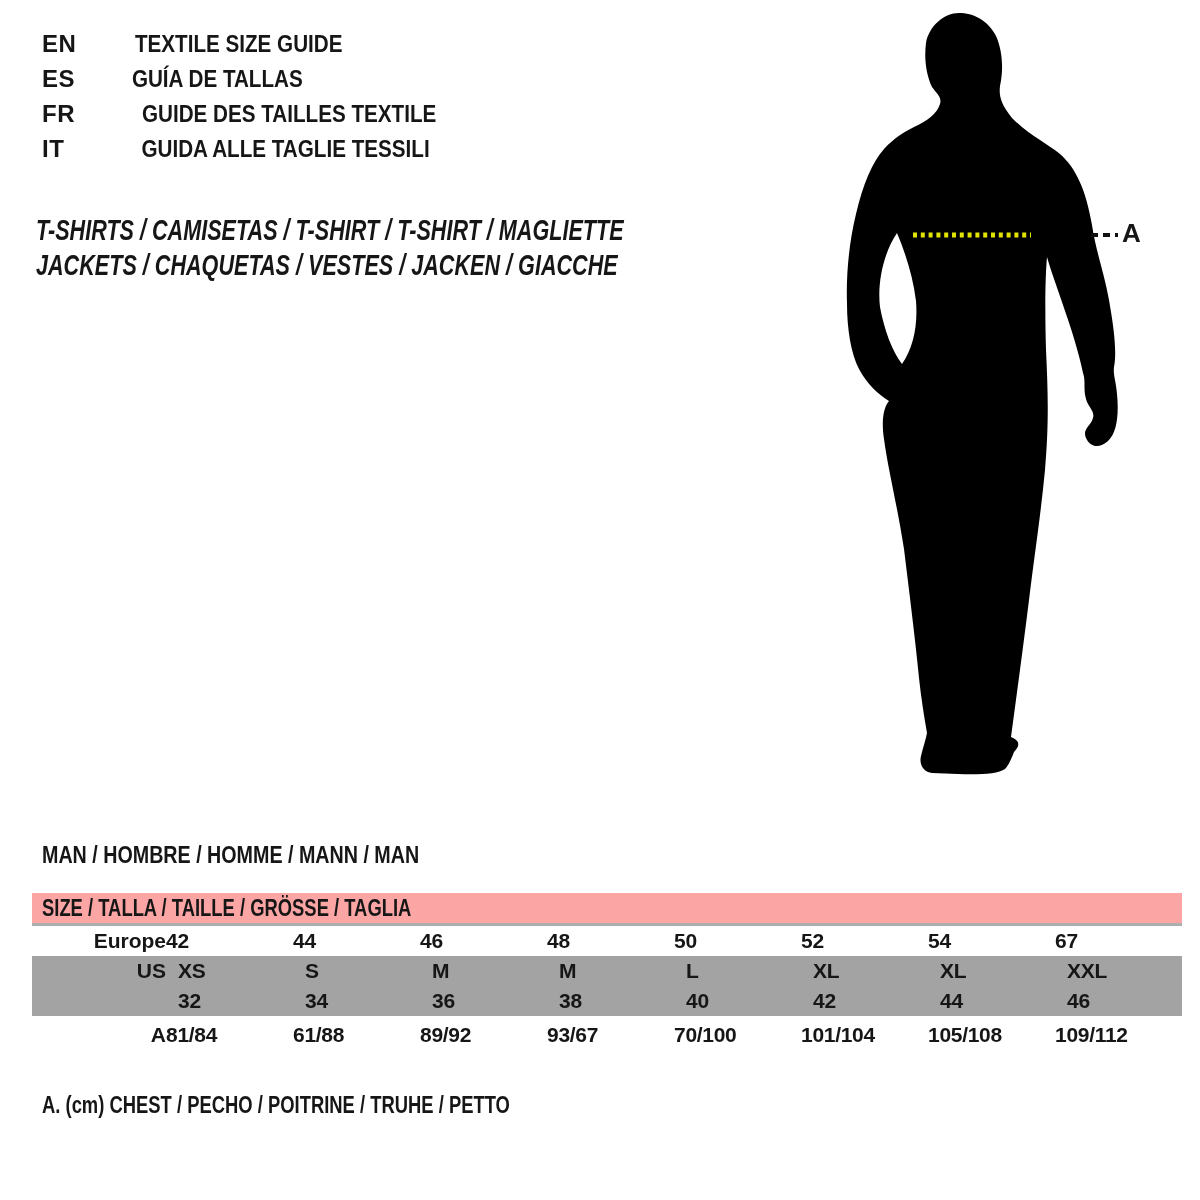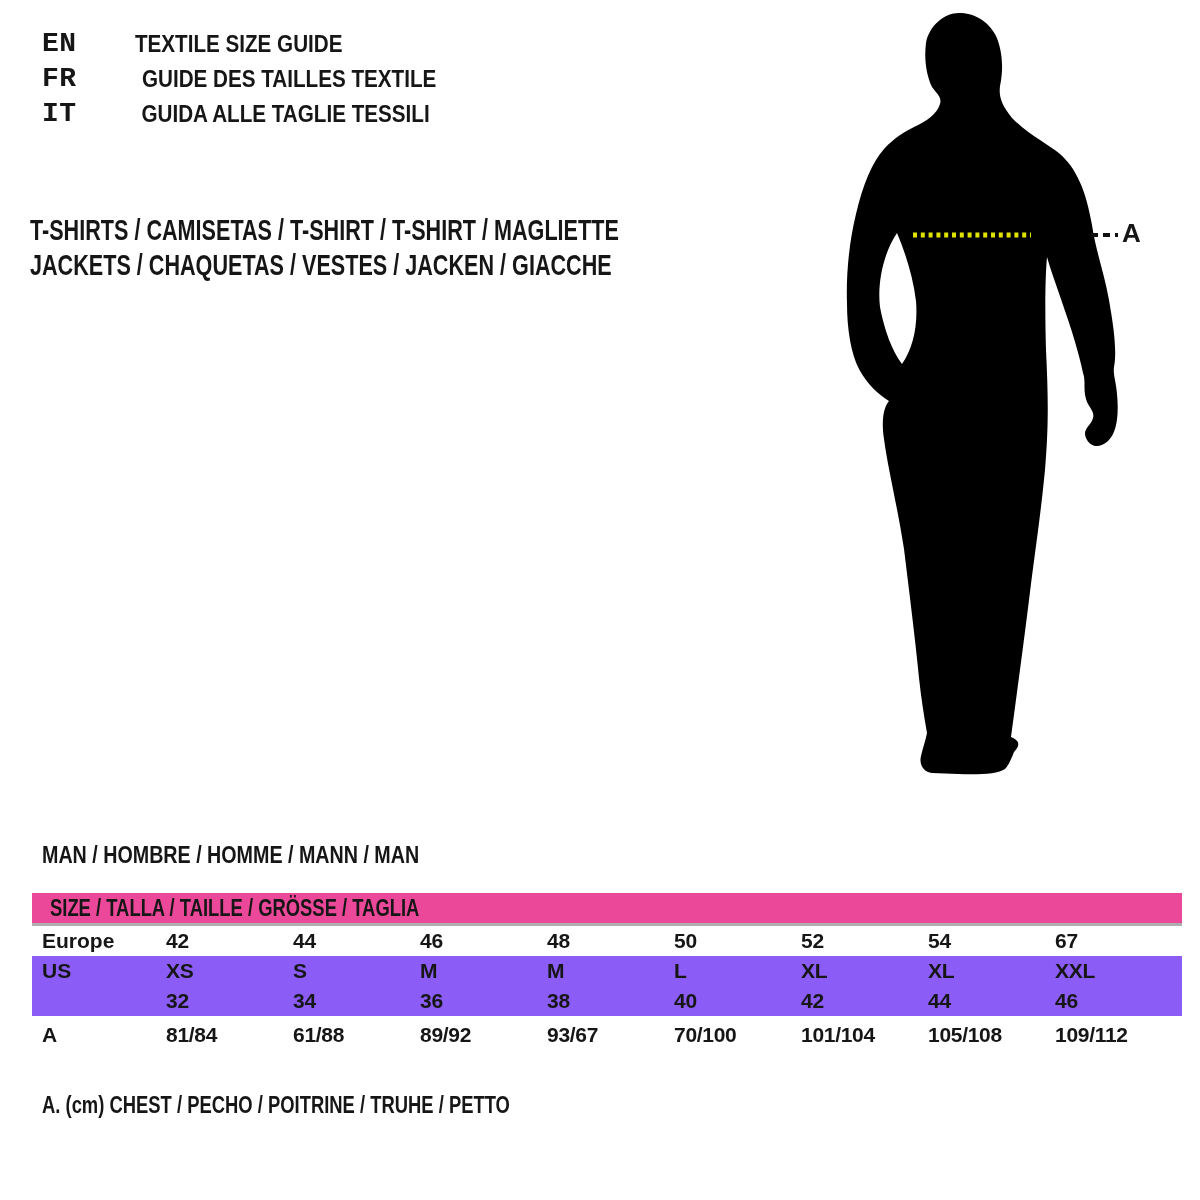--- a/index.html
+++ b/index.html
@@ -6,56 +6,60 @@
   .page{
     position:relative;width:1200px;height:1200px;background:#ffffff;overflow:hidden;
     font-family:"Liberation Sans","DejaVu Sans",sans-serif;color:#161616;
   }
   
   .cx{display:inline-block;transform-origin:0 50%;white-space:nowrap;}
 
   
   .lang-block{position:absolute;left:42px;top:26px;}
   .lang-row{height:35px;display:flex;align-items:center;}
-  .lang-code{width:76px;font-size:28px;font-weight:bold;letter-spacing:.5px;font-family:Liberation Mono, monospace;}
+  .lang-code{width:76px;font-size:24px;font-weight:bold;letter-spacing:.5px;}
   .lang-label{font-size:24px;font-weight:bold;transform:scaleX(.86);}
 
   
-  .categories{position:absolute;left:30px;top:212px;}
+  .categories{position:absolute;left:36px;top:212px;font-style:italic;}
   .cat-line{display:block;height:35px;line-height:35px;font-size:30px;font-weight:bold;transform:scaleX(.72);transform-origin:0 50%;white-space:nowrap;}
 
   
   .fig-svg{position:absolute;left:0;top:0;width:1200px;height:1200px;}
   .measure-label{position:absolute;left:1122px;top:218px;font-size:26px;font-weight:bold;}
 
   
   .section-title{position:absolute;left:42px;top:841px;font-size:24px;font-weight:bold;transform:scaleX(.82);transform-origin:0 50%;white-space:nowrap;}
 
   
   .size-table{position:absolute;left:32px;top:893px;width:1150px;font-weight:bold;}
-  .table-header{height:30px;background:#ec4899;border-bottom:3px solid #aeaeae;display:flex;align-items:center;padding-left:18px;}
+  .table-header{height:30px;background:#fca5a5;border-bottom:3px solid #aeaeae;display:flex;align-items:center;padding-left:10px;}
   .table-header .cx{font-size:23px;transform:scaleX(.8);}
   .t-row{display:flex;height:30px;align-items:center;font-size:21px;}
-  .t-row.shaded{background:#8b5cf6;}
+  .t-row.shaded{background:#a3a3a3;gap:12px;}
   .t-row.last{margin-top:4px;}
-  .t-label{width:134px;padding-left:10px;box-sizing:border-box;}
+  .t-label{width:134px;padding-left:10px;box-sizing:border-box;text-align:right;}
   .t-cell{flex:1;text-align:left;letter-spacing:-.3px;}
 
   
   .footnote{position:absolute;left:42px;top:1092px;font-size:23px;font-weight:bold;transform:scaleX(.8);transform-origin:0 50%;white-space:nowrap;}
 </style>
 </head>
 <body>
 
 <div class="page">
 
   <div class="lang-block">
     <div class="lang-row">
       <span class="lang-code">EN</span>
       <span class="lang-label">TEXTILE SIZE GUIDE</span>
+    </div>
+    <div class="lang-row">
+      <span class="lang-code">ES</span>
+      <span class="lang-label">GUÍA DE TALLAS</span>
     </div>
     <div class="lang-row">
       <span class="lang-code">FR</span>
       <span class="lang-label">GUIDE DES TAILLES TEXTILE</span>
     </div>
     <div class="lang-row">
       <span class="lang-code">IT</span>
       <span class="lang-label">GUIDA ALLE TAGLIE TESSILI</span>
     </div>
   </div>

